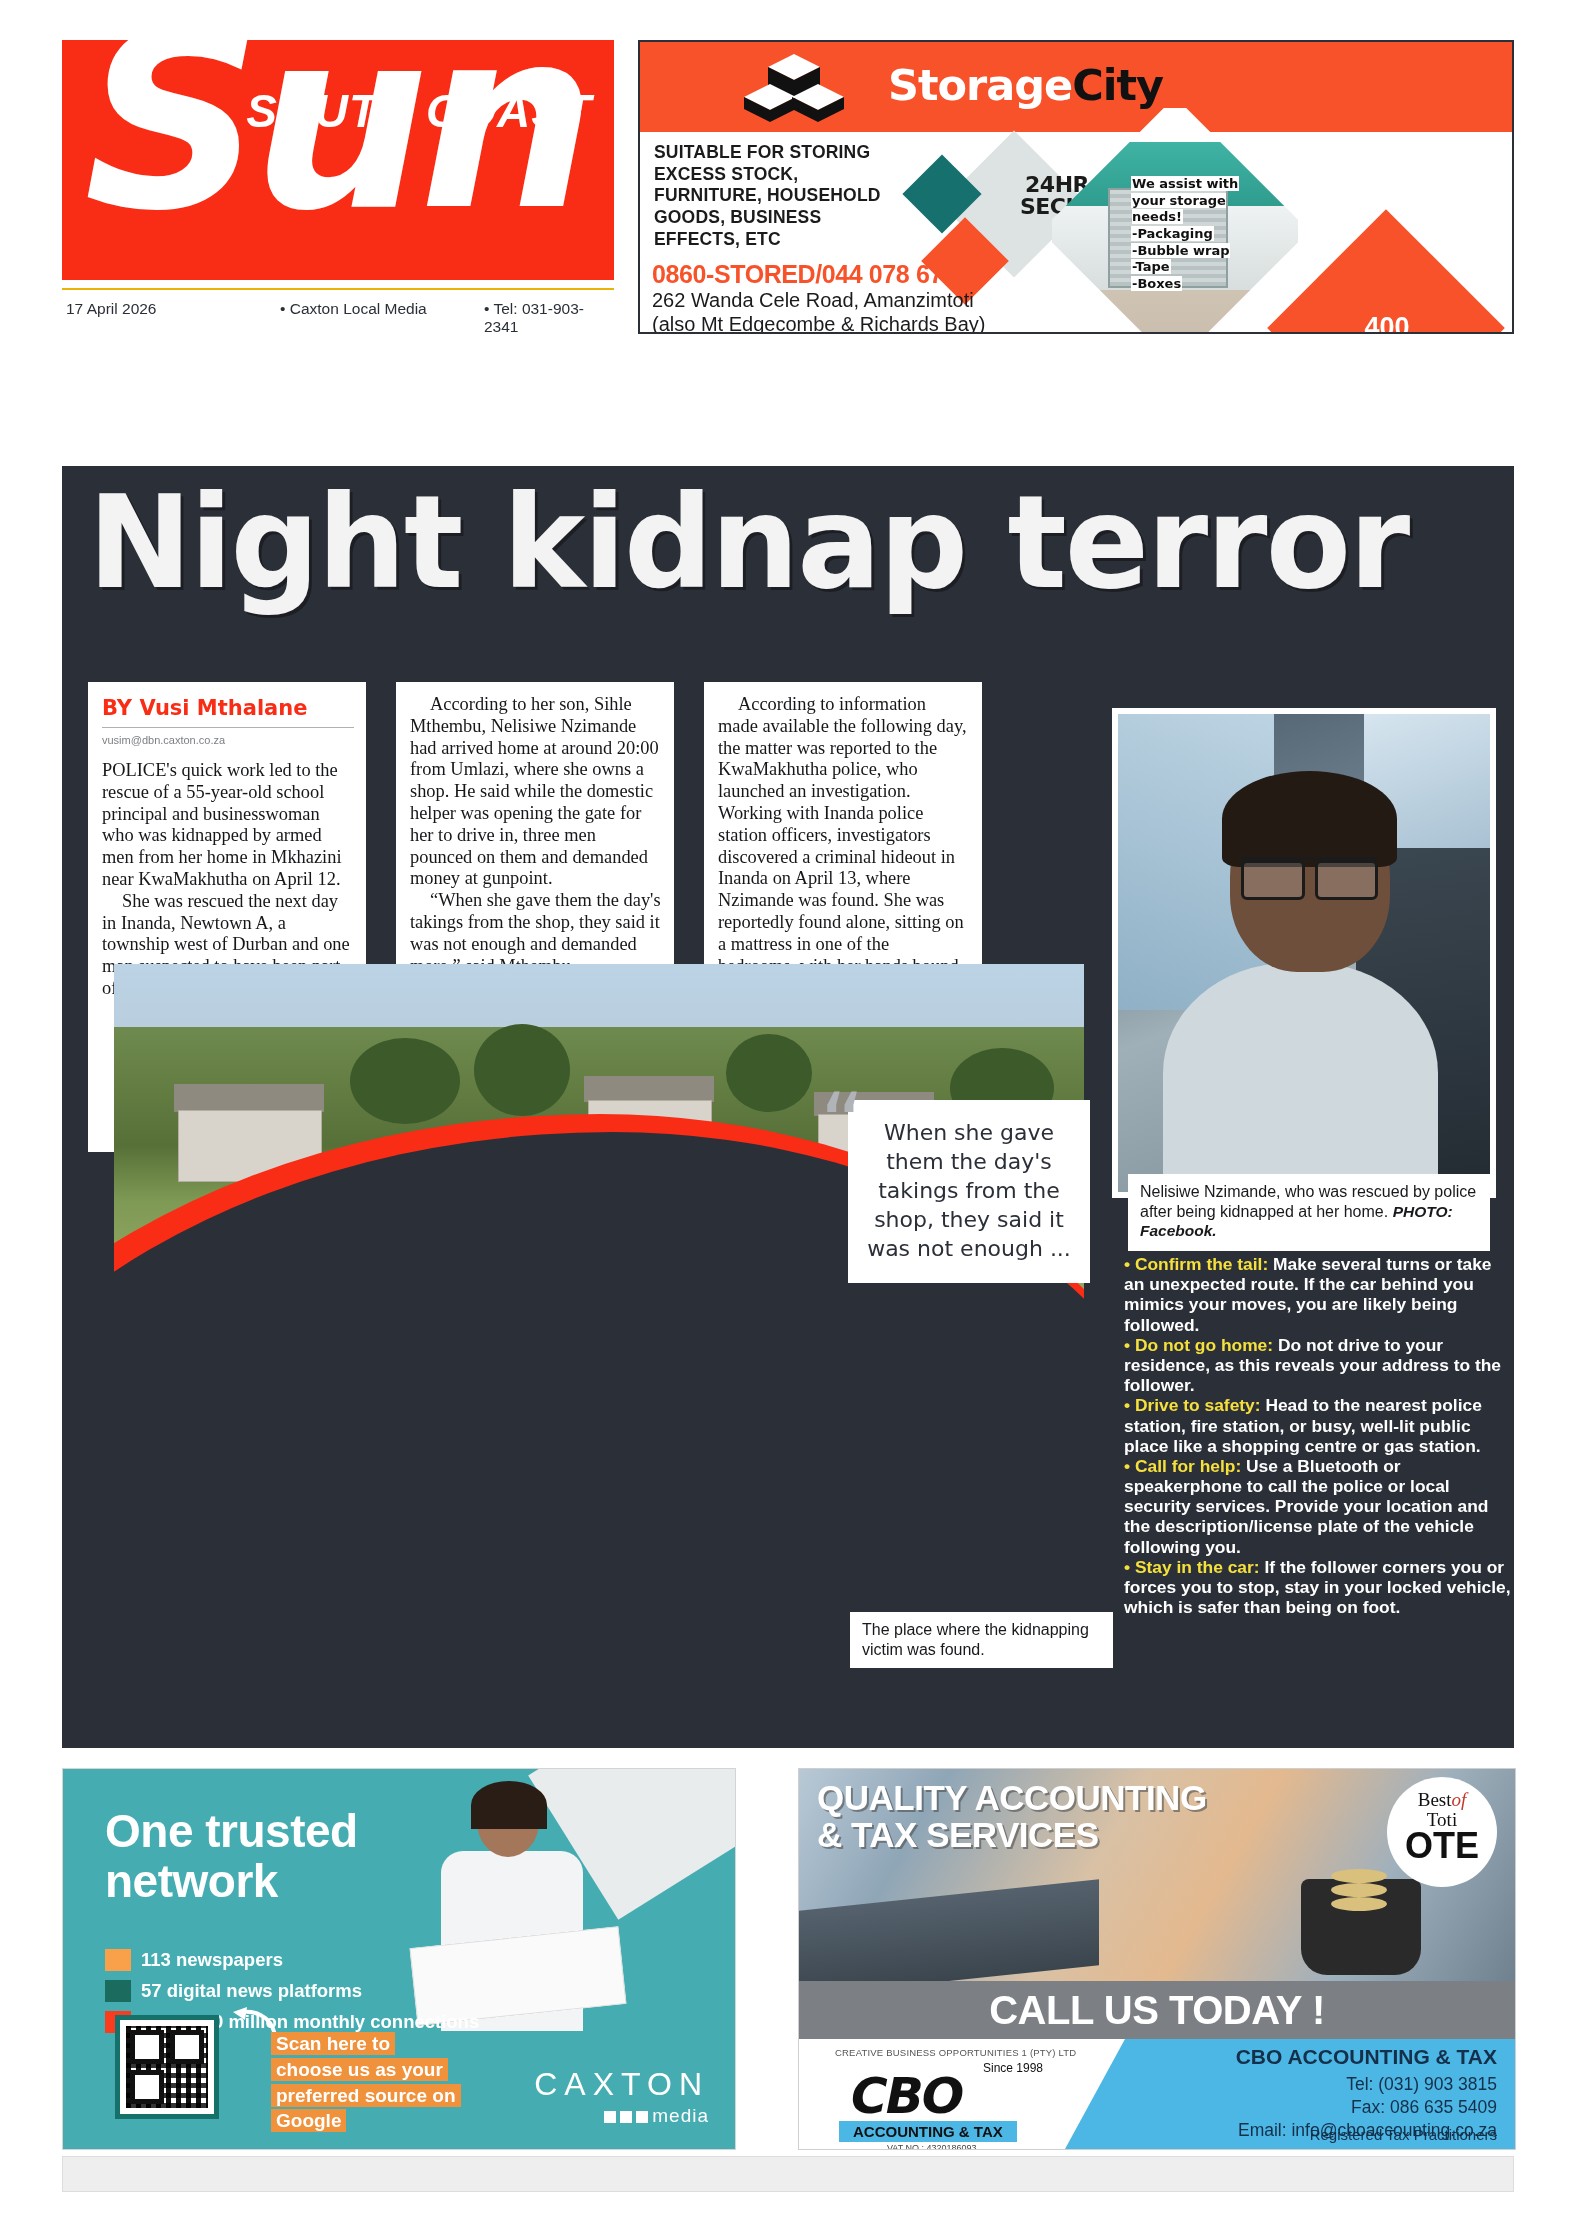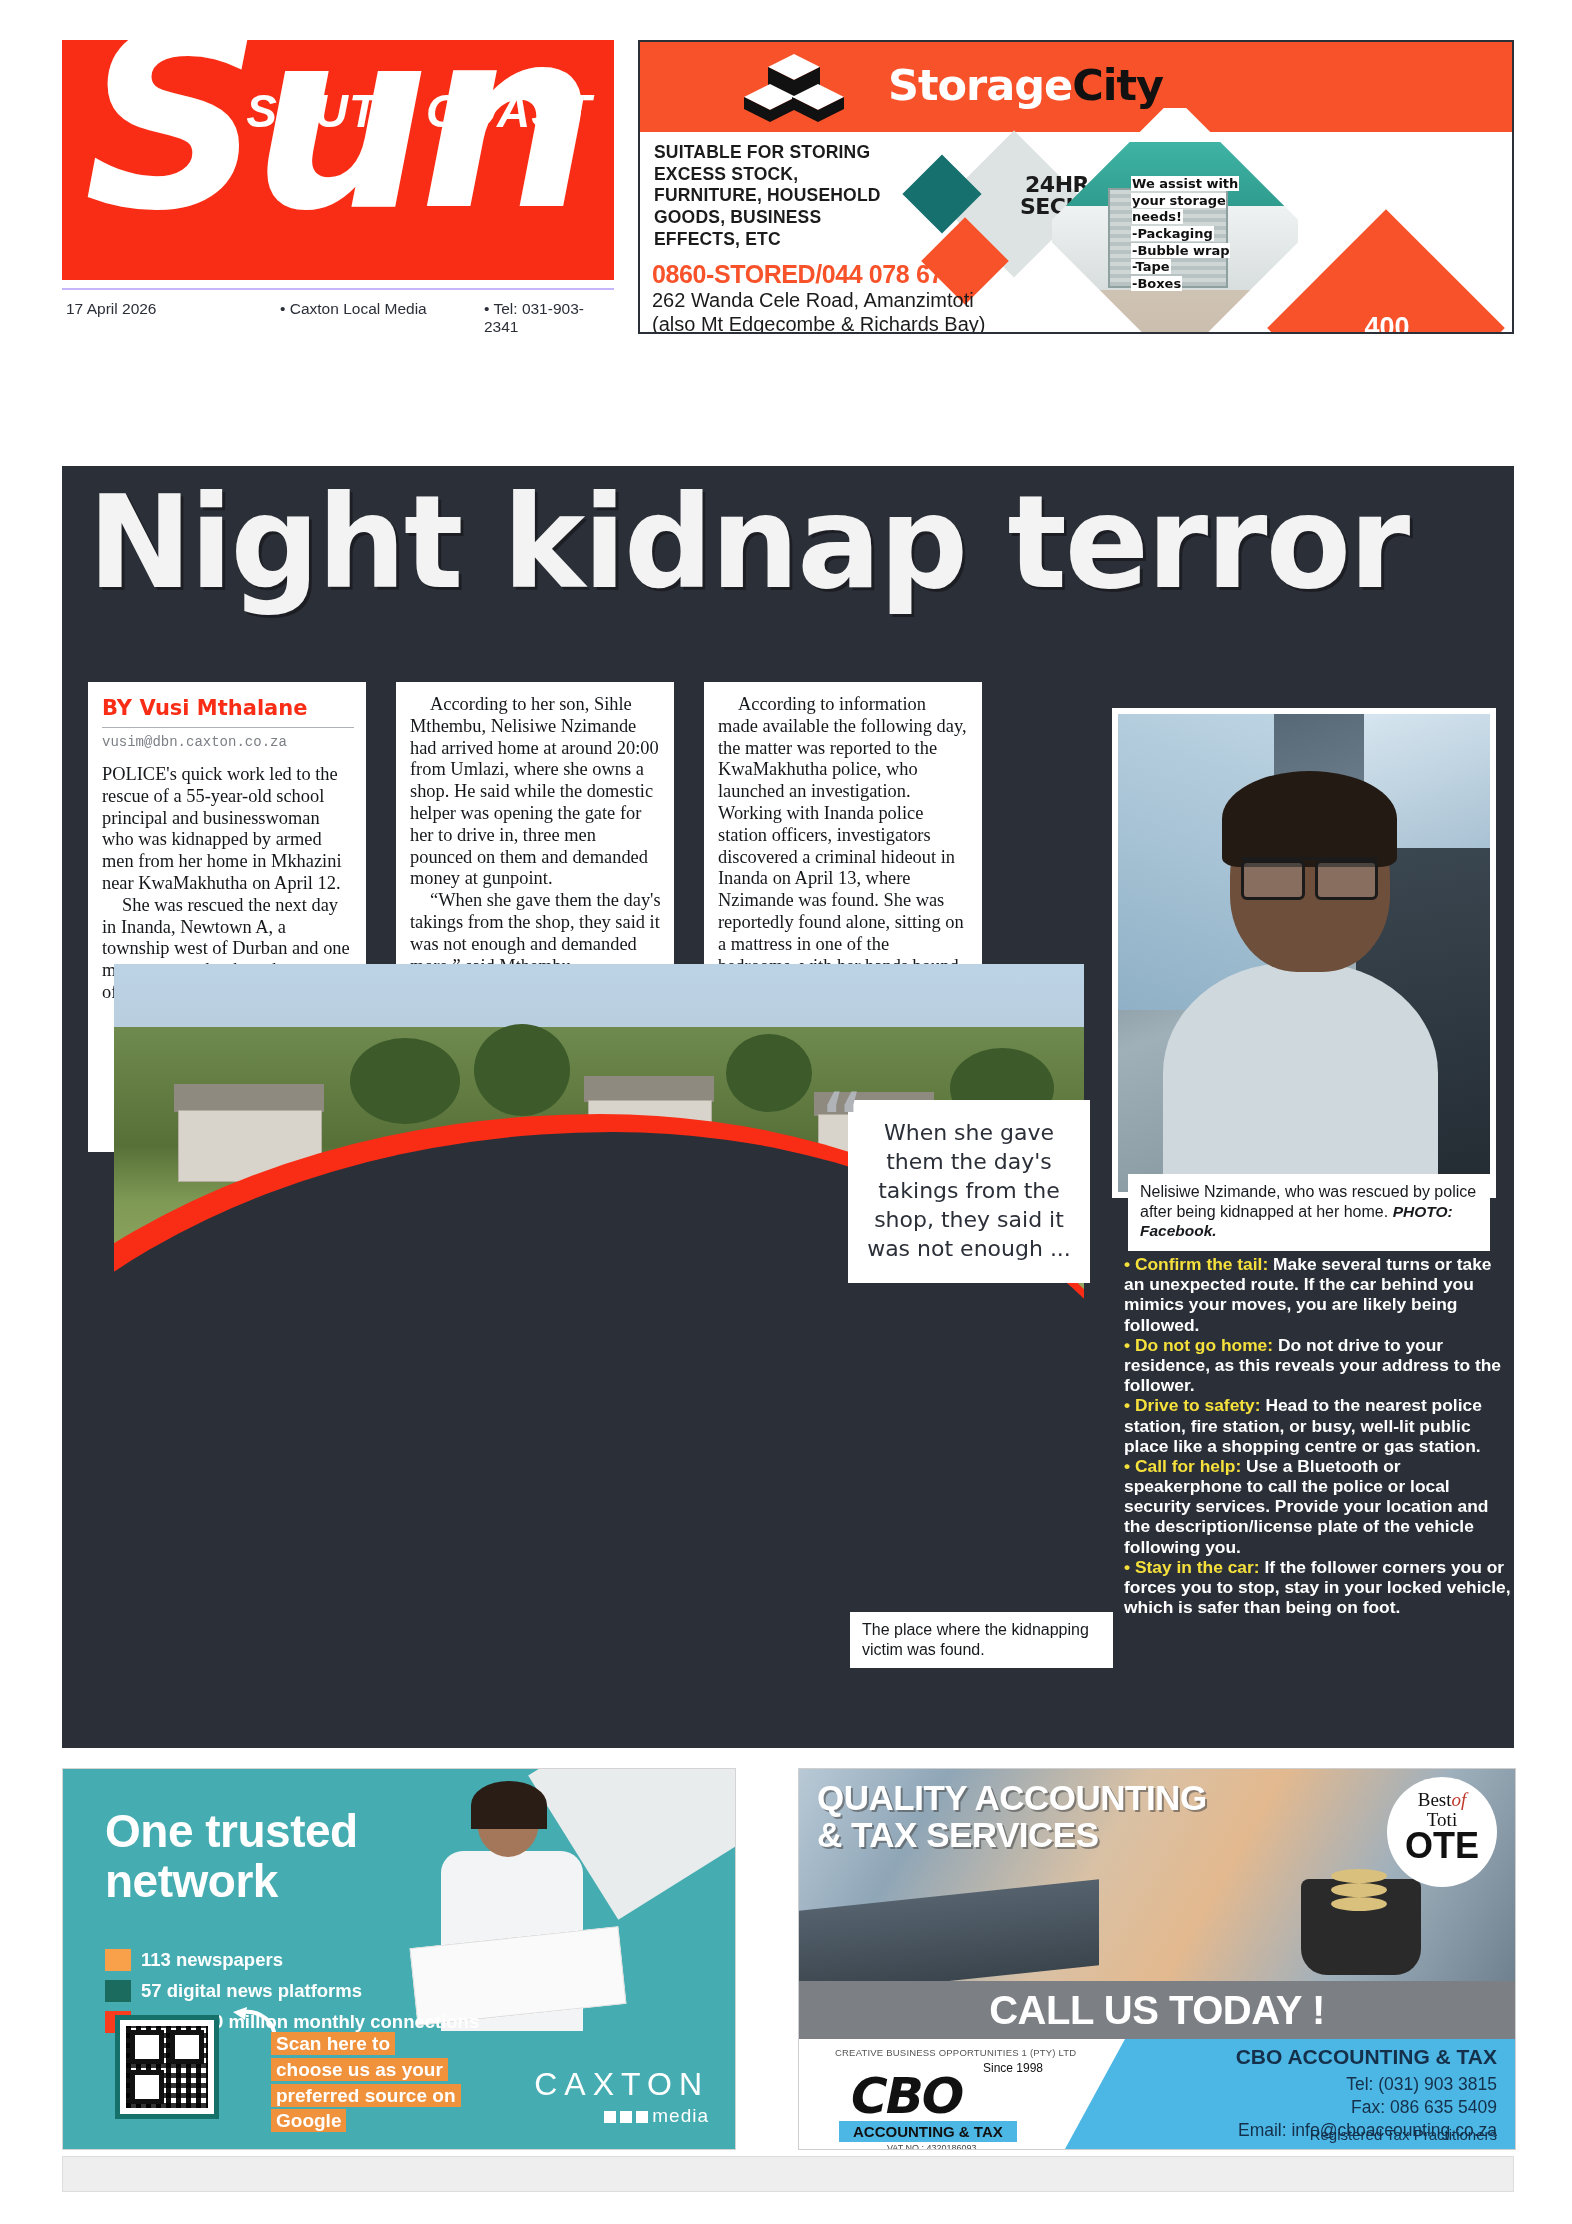--- a/index.html
+++ b/index.html
@@ -7,21 +7,21 @@
   .page{position:absolute;left:0;top:0;width:1572px;height:2224px;background:#fff;}
 
   
   .masthead-wrap{position:absolute;left:62px;top:40px;width:1448px;height:290px;}
   .logo-box{position:absolute;left:0;top:0;width:552px;height:240px;background:#f92d15;overflow:hidden;}
   .logo-sun{position:absolute;left:22px;top:-44px;font-family:"DejaVu Sans",sans-serif;font-weight:bold;font-style:italic;
     font-size:248px;color:#fff;letter-spacing:-10px;line-height:1;}
   .logo-sc{position:absolute;right:22px;top:44px;font-family:"Liberation Sans",sans-serif;font-weight:bold;font-style:italic;
     font-size:46px;color:#fff;letter-spacing:1px;}
 
-  .dateline{position:absolute;left:0;top:248px;width:552px;height:42px;border-top:2px solid #c4b5fd;}
+  .dateline{position:absolute;left:0;top:248px;width:552px;height:42px;border-top:2px solid #eab308;}
   .dl-row{position:absolute;left:0;top:10px;width:552px;font-size:15.5px;color:#2b2f38;}
   .dl-date{position:absolute;left:4px;top:0;}
   .dl-cax{position:absolute;left:218px;top:0;}
   .dl-tel{position:absolute;left:422px;top:0;}
 
   
   .sc-ad{position:absolute;left:576px;top:0;width:872px;height:290px;border:2px solid #2b2f38;background:#fff;overflow:hidden;}
   .sc-head{position:absolute;left:0;top:0;width:872px;height:90px;background:#f7522a;}
   .sc-cubes{position:absolute;left:104px;top:12px;width:100px;height:68px;}
   .sc-name{position:absolute;left:248px;top:18px;font-size:43px;font-weight:bold;font-family:"DejaVu Sans",sans-serif;letter-spacing:-1px;}
@@ -57,21 +57,21 @@
     font-size:128px;color:#f3f3f3;line-height:.92;letter-spacing:-2px;transform:scaleX(.97);transform-origin:left top;
     text-shadow:3px 3px 0 rgba(0,0,0,.35);}
 
   .colwrap{position:absolute;left:26px;top:216px;width:1410px;}
   .col{position:absolute;top:0;width:278px;background:#fff;padding:10px 12px 14px 14px;box-sizing:border-box;}
   .col1{left:0;height:470px;}
   .col2{left:308px;height:600px;}
   .col3{left:616px;height:640px;}
   .byline{font-family:"DejaVu Sans",sans-serif;font-weight:bold;font-size:21px;color:#f92d15;margin:4px 0 0 0;}
   .bylinerule{border-bottom:1px solid #aeb2b6;margin:7px 0 6px 0;}
-  .email{font-size:14px;color:#7c8086;font-family:Liberation Mono, monospace;}
+  .email{font-size:11px;color:#7c8086;font-family:Liberation Sans, sans-serif;}
   .body-text{font-family:"Liberation Serif",serif;font-size:18.4px;line-height:1.185;color:#15171a;text-align:left;margin-top:14px;}
   .body-text p{margin:0;}
   .body-text p.ind{text-indent:20px;}
 
   
   .portrait{position:absolute;left:1024px;top:26px;width:384px;height:490px;background:#fff;padding:6px;box-sizing:border-box;}
   .portrait-img{position:relative;width:100%;height:100%;overflow:hidden;
      background:linear-gradient(160deg,#4c5d6b 0%,#6b7d8a 28%,#9fb0b8 55%,#7d8c94 100%);}
   .pi-win{position:absolute;left:0;top:0;width:42%;height:62%;background:linear-gradient(200deg,#bcd3e2,#8fb0c6);}
   .pi-win2{position:absolute;right:0;top:0;width:34%;height:40%;background:linear-gradient(160deg,#d6e5ef,#9ab6ca);}

